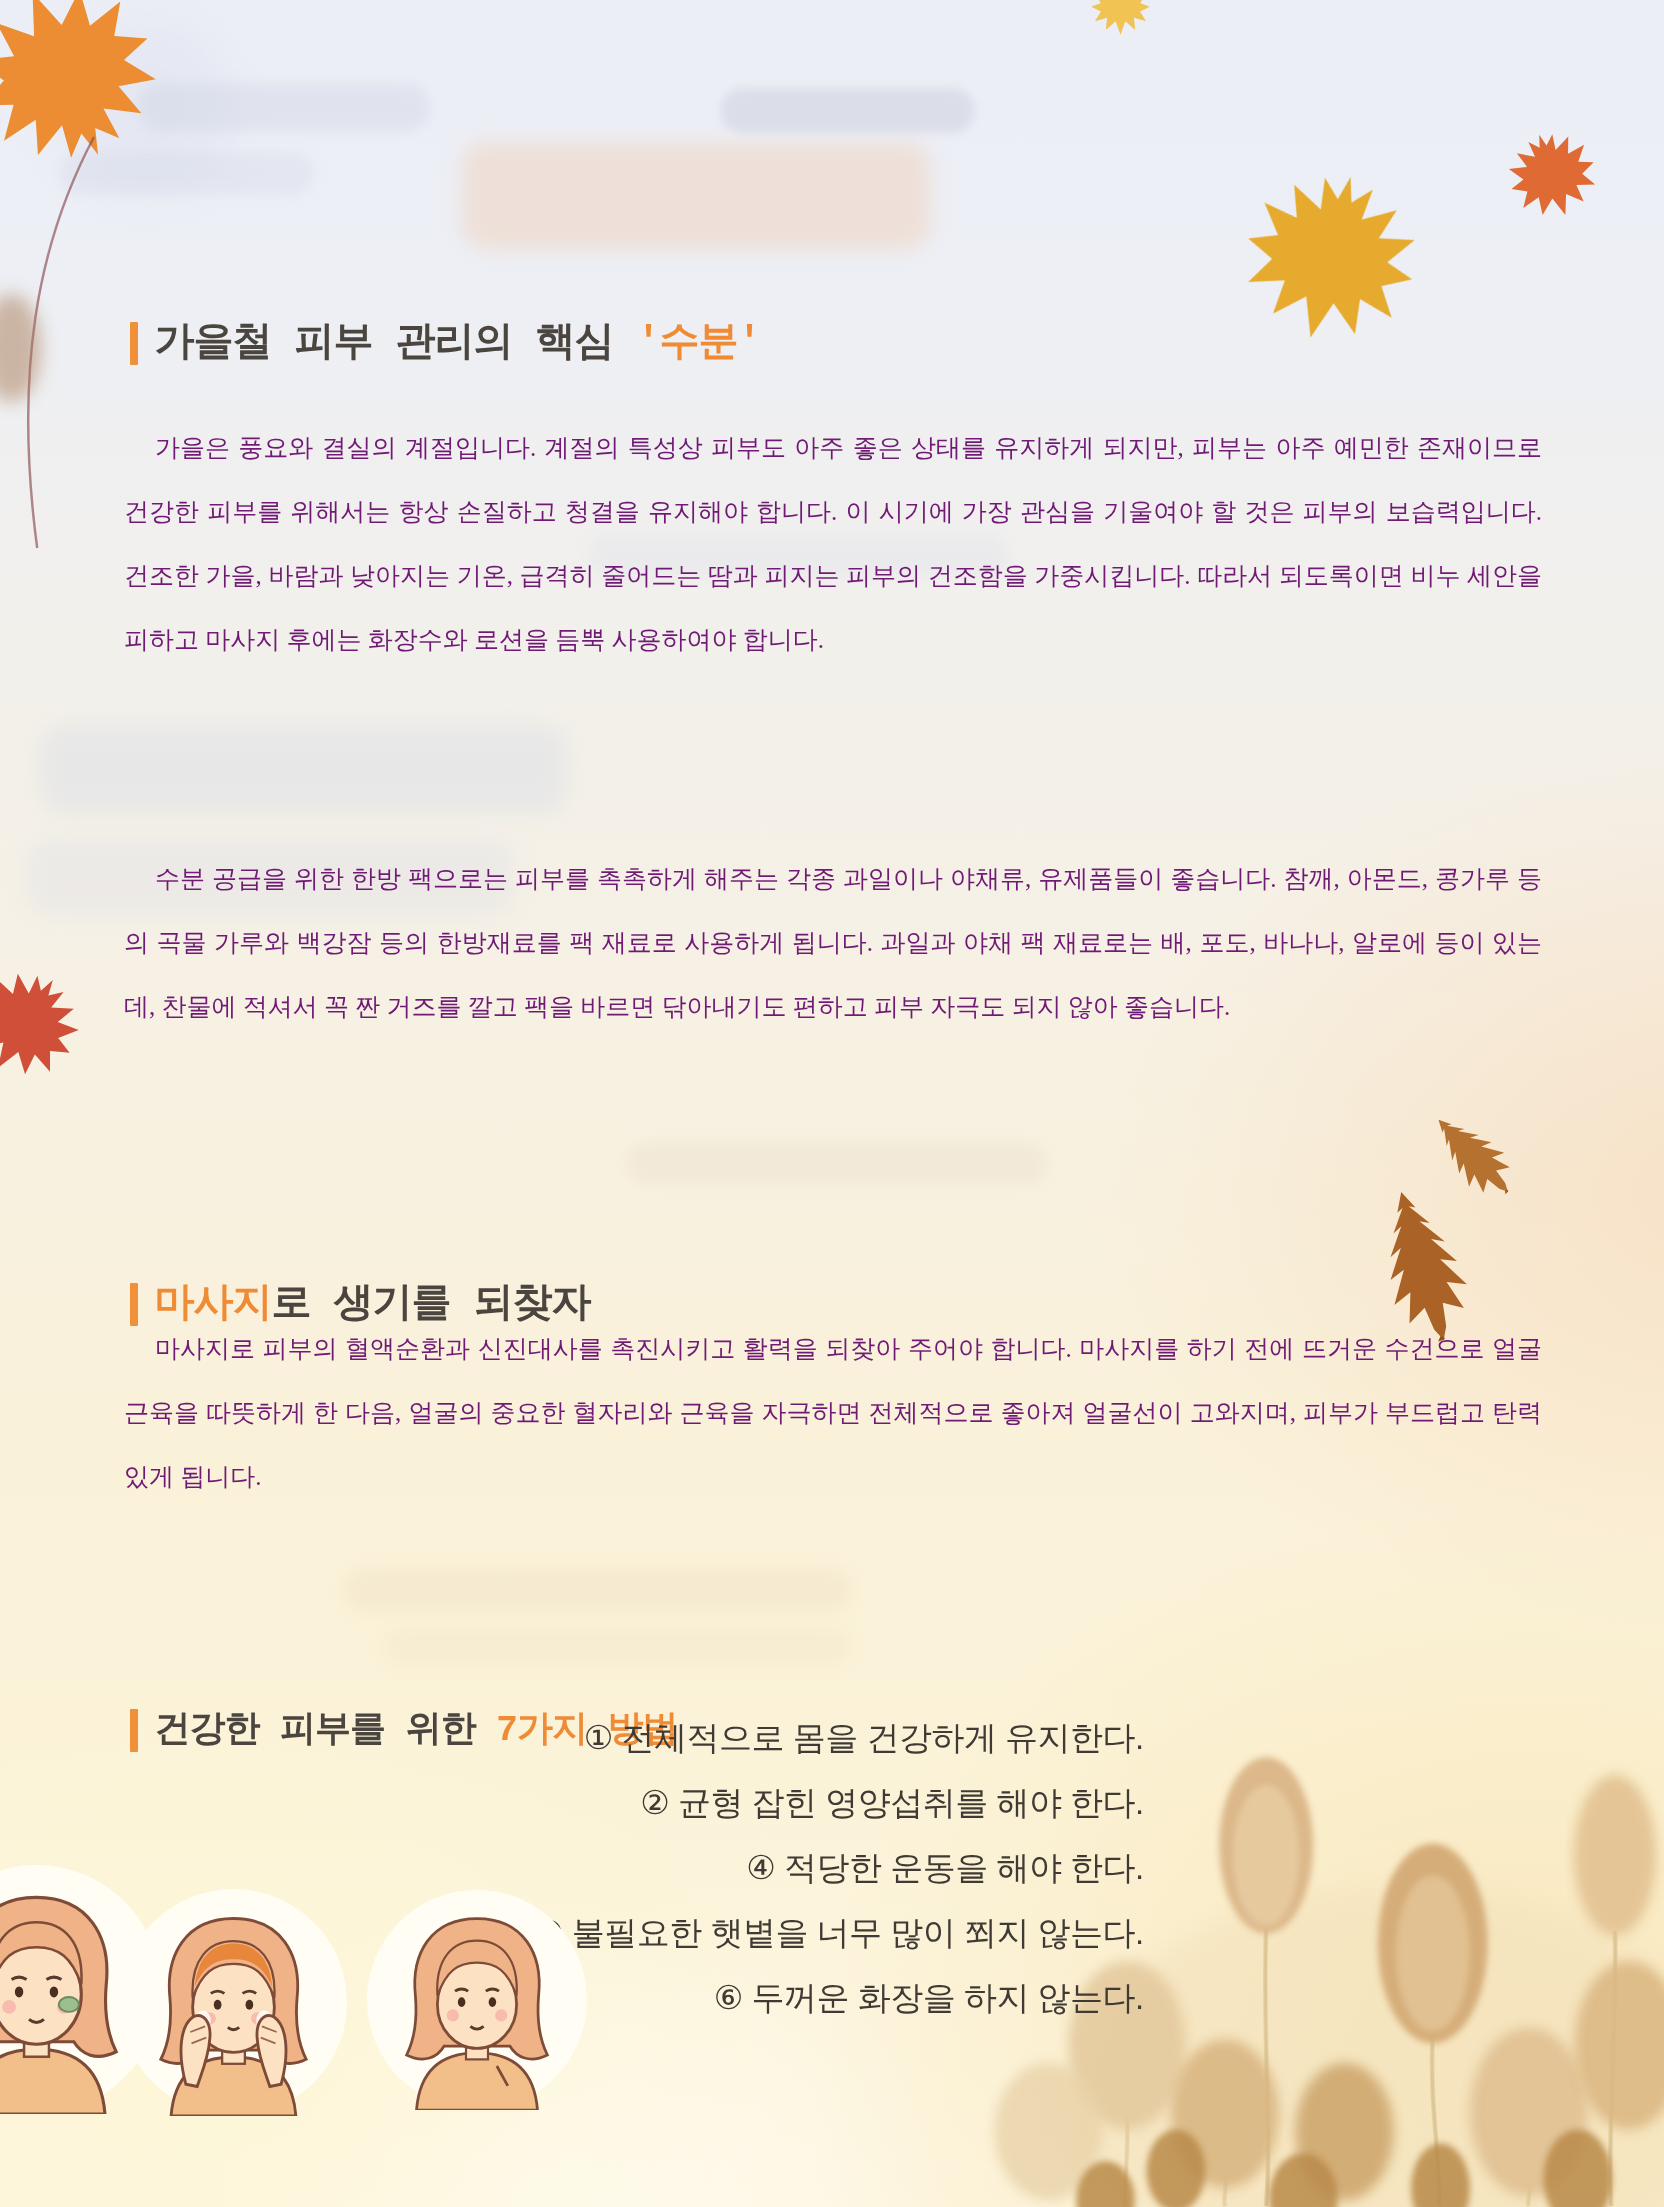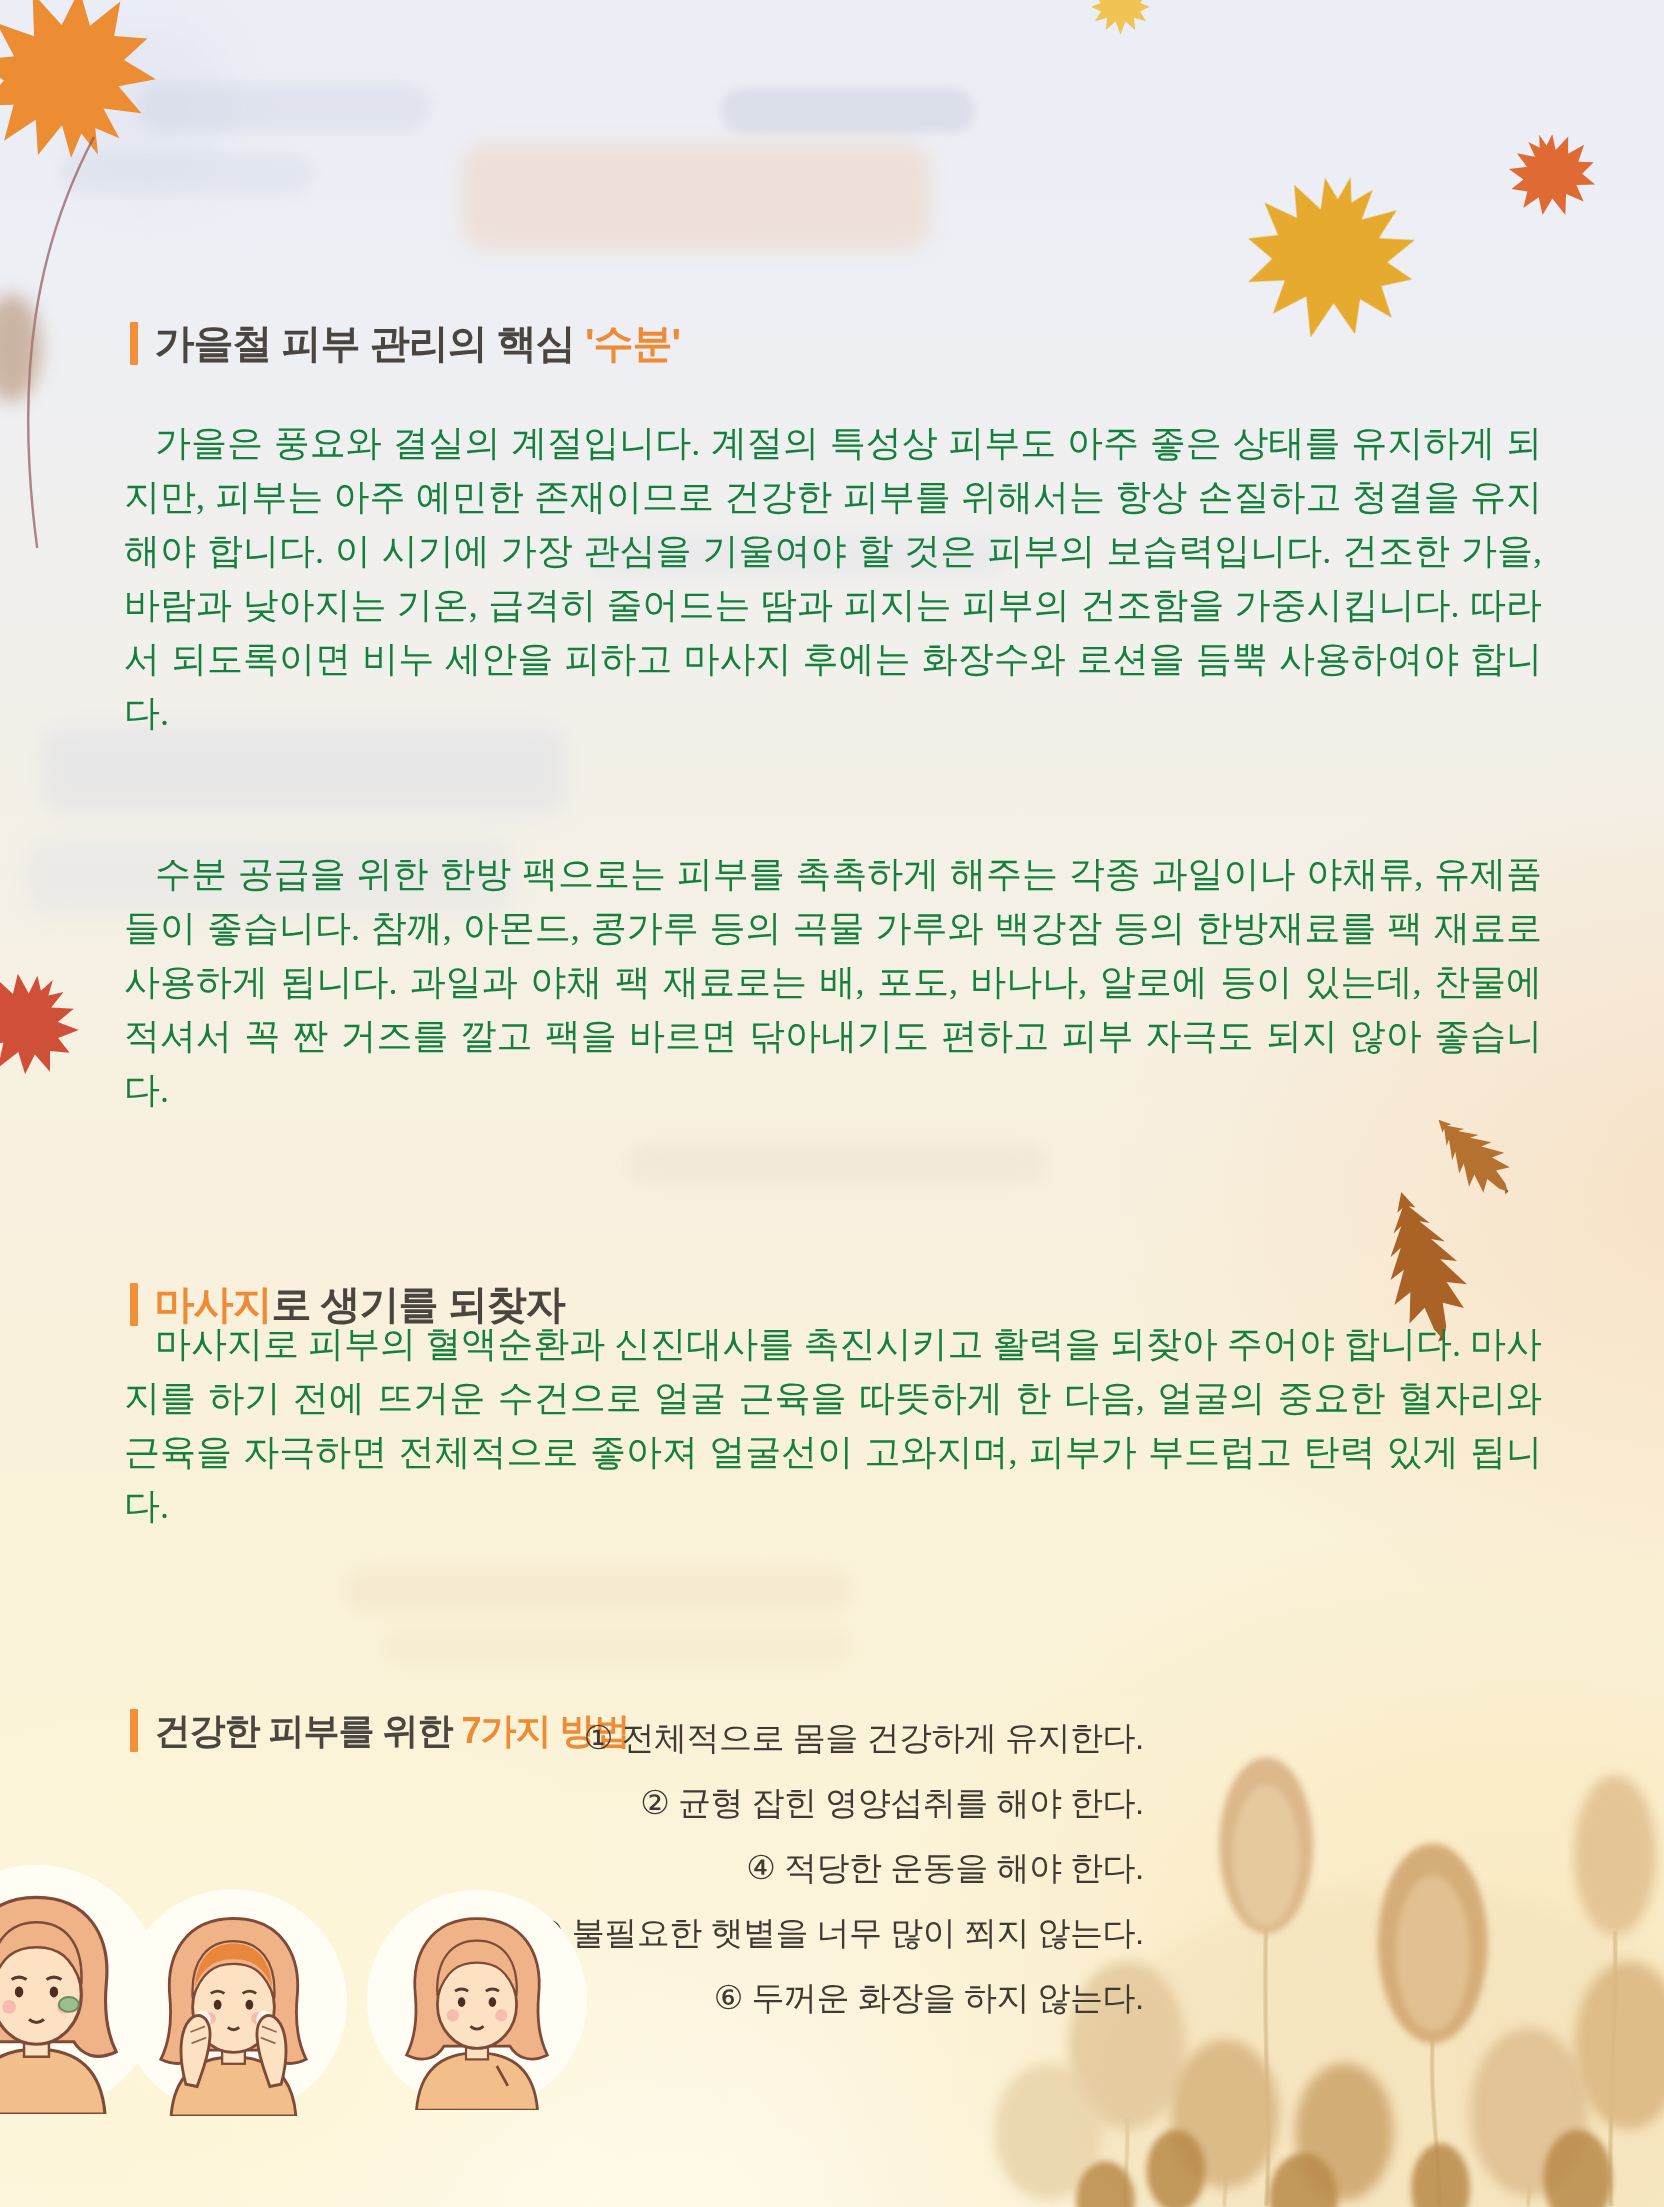--- a/index.html
+++ b/index.html
@@ -16,27 +16,27 @@
       linear-gradient(180deg,#ecEEf6 0%, #edeff5 13%, #f2f0eb 29%, #f7f1e3 47%, #faf1da 64%, #fbf3d8 80%, #fdf6e1 100%);
   }
 
   .bleed { position:absolute; border-radius:25.5px; filter:blur(7.8px); pointer-events:none; }
 
   .leaf { position:absolute; }
   .stem-curve { position:absolute; }
 
   
   .heading { position:absolute; display:flex; align-items:center;
-    font-family:Liberation Sans, sans-serif; font-weight:bold;
+    font-family:Liberation Mono, monospace; font-weight:bold;
     font-size:40px; line-height:47px; color:#4b4540; letter-spacing:-1px; white-space:nowrap; }
   .heading .bar { width:7.8px; height:43px; background:#f0913a; border-radius:1px; margin-right:16.7px; flex:0 0 auto; }
   .accent { color:#ef8a35; }
 
   
-  .para { position:absolute; color:#15803d; font-size:36px; line-height:54px;
+  .para { position:absolute; color:#701a75; font-size:25px; line-height:64px;
     text-align:justify; word-break:break-all; text-indent:31px; }
 
   
   .seven-list { position:absolute; list-style:none;
     font-family:"Liberation Sans","DejaVu Sans",sans-serif;
     font-size:33px; color:#3f3a34; letter-spacing:-0.5px;text-align:right; }
   .seven-list li { display:block; height:65px; line-height:65px; white-space:nowrap; }
 
   .badge { position:absolute; }
   .grass { position:absolute; left:980px; top:1622px; }

